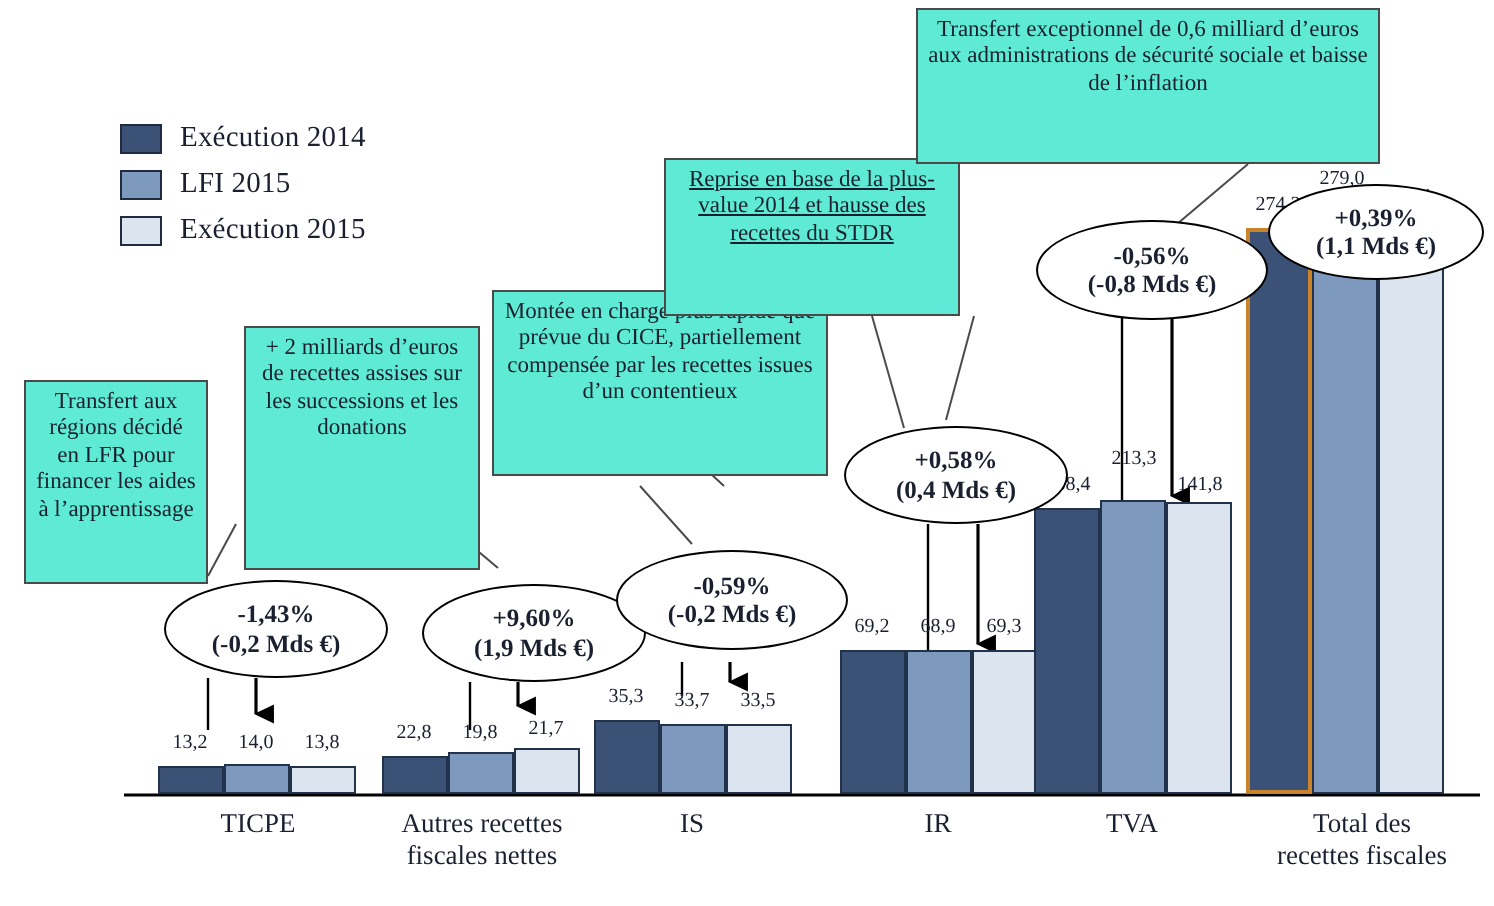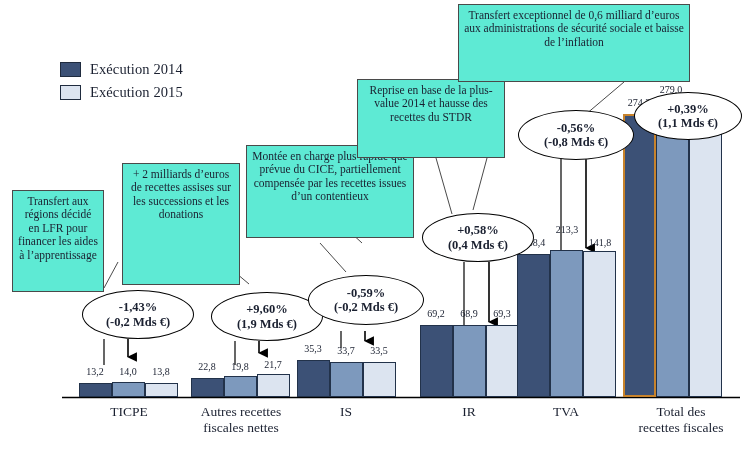--- a/index.html
+++ b/index.html
@@ -108,20 +108,24 @@
 <body>
 
 <div id="chart-root">
 
   <div class="abs legend">
     <div class="legend-row">
       <span class="legend-swatch" style="background:#3c5176;"></span>
       <span class="legend-label">Exécution 2014</span>
     </div>
     <div class="legend-row">
+      <span class="legend-swatch" style="background:#7d99bd;"></span>
+      <span class="legend-label">LFI 2015</span>
+    </div>
+    <div class="legend-row">
       <span class="legend-swatch" style="background:#dce4f0;"></span>
       <span class="legend-label">Exécution 2015</span>
     </div>
   </div>
 
   <svg class="layer" viewBox="0 0 747 453">
     <defs>
       <marker id="arrowhead" markerWidth="7" markerHeight="7" refX="3" refY="5.6" orient="auto">
         <path d="M0,0 L6,0 L3,6.2 Z" fill="#000"></path>
       </marker>
@@ -156,21 +160,21 @@
 
     <line x1="62" y1="397.5" x2="740" y2="397.5" stroke="#000" stroke-width="1.6"></line>
   </svg>
 
   <div class="callout" style="left:12px; top:190px; width:92px; height:102px;">Transfert aux régions décidé en LFR pour financer les aides à l’apprentissage</div>
 
   <div class="callout" style="left:122px; top:163px; width:118px; height:122px;">+ 2 milliards d’euros de recettes assises sur les successions et les donations</div>
 
   <div class="callout" style="left:246px; top:145px; width:168px; height:93px;">Montée en charge plus rapide que prévue du CICE, partiellement compensée par les recettes issues d’un contentieux</div>
 
-  <div class="callout" style="left:357px; top:79px; width:148px; height:79px;">Reprise en base de la plus-value 2014 et hausse des recettes du STDR</div>
+  <div class="callout" style="left:332px; top:79px; width:148px; height:79px;text-decoration:underline;">Reprise en base de la plus-value 2014 et hausse des recettes du STDR</div>
 
   <div class="callout" style="left:458px; top:4px; width:232px; height:78px;">Transfert exceptionnel de 0,6 milliard d’euros aux administrations de sécurité sociale et baisse de l’inflation</div>
 
   <div class="oval" style="left:82px; top:290px; width:112px; height:49px;">
     <span>-1,43%</span>
     <span>(-0,2 Mds €)</span>
   </div>
 
   <div class="oval" style="left:211px; top:292px; width:112px; height:49px;">
     <span>+9,60%</span>

